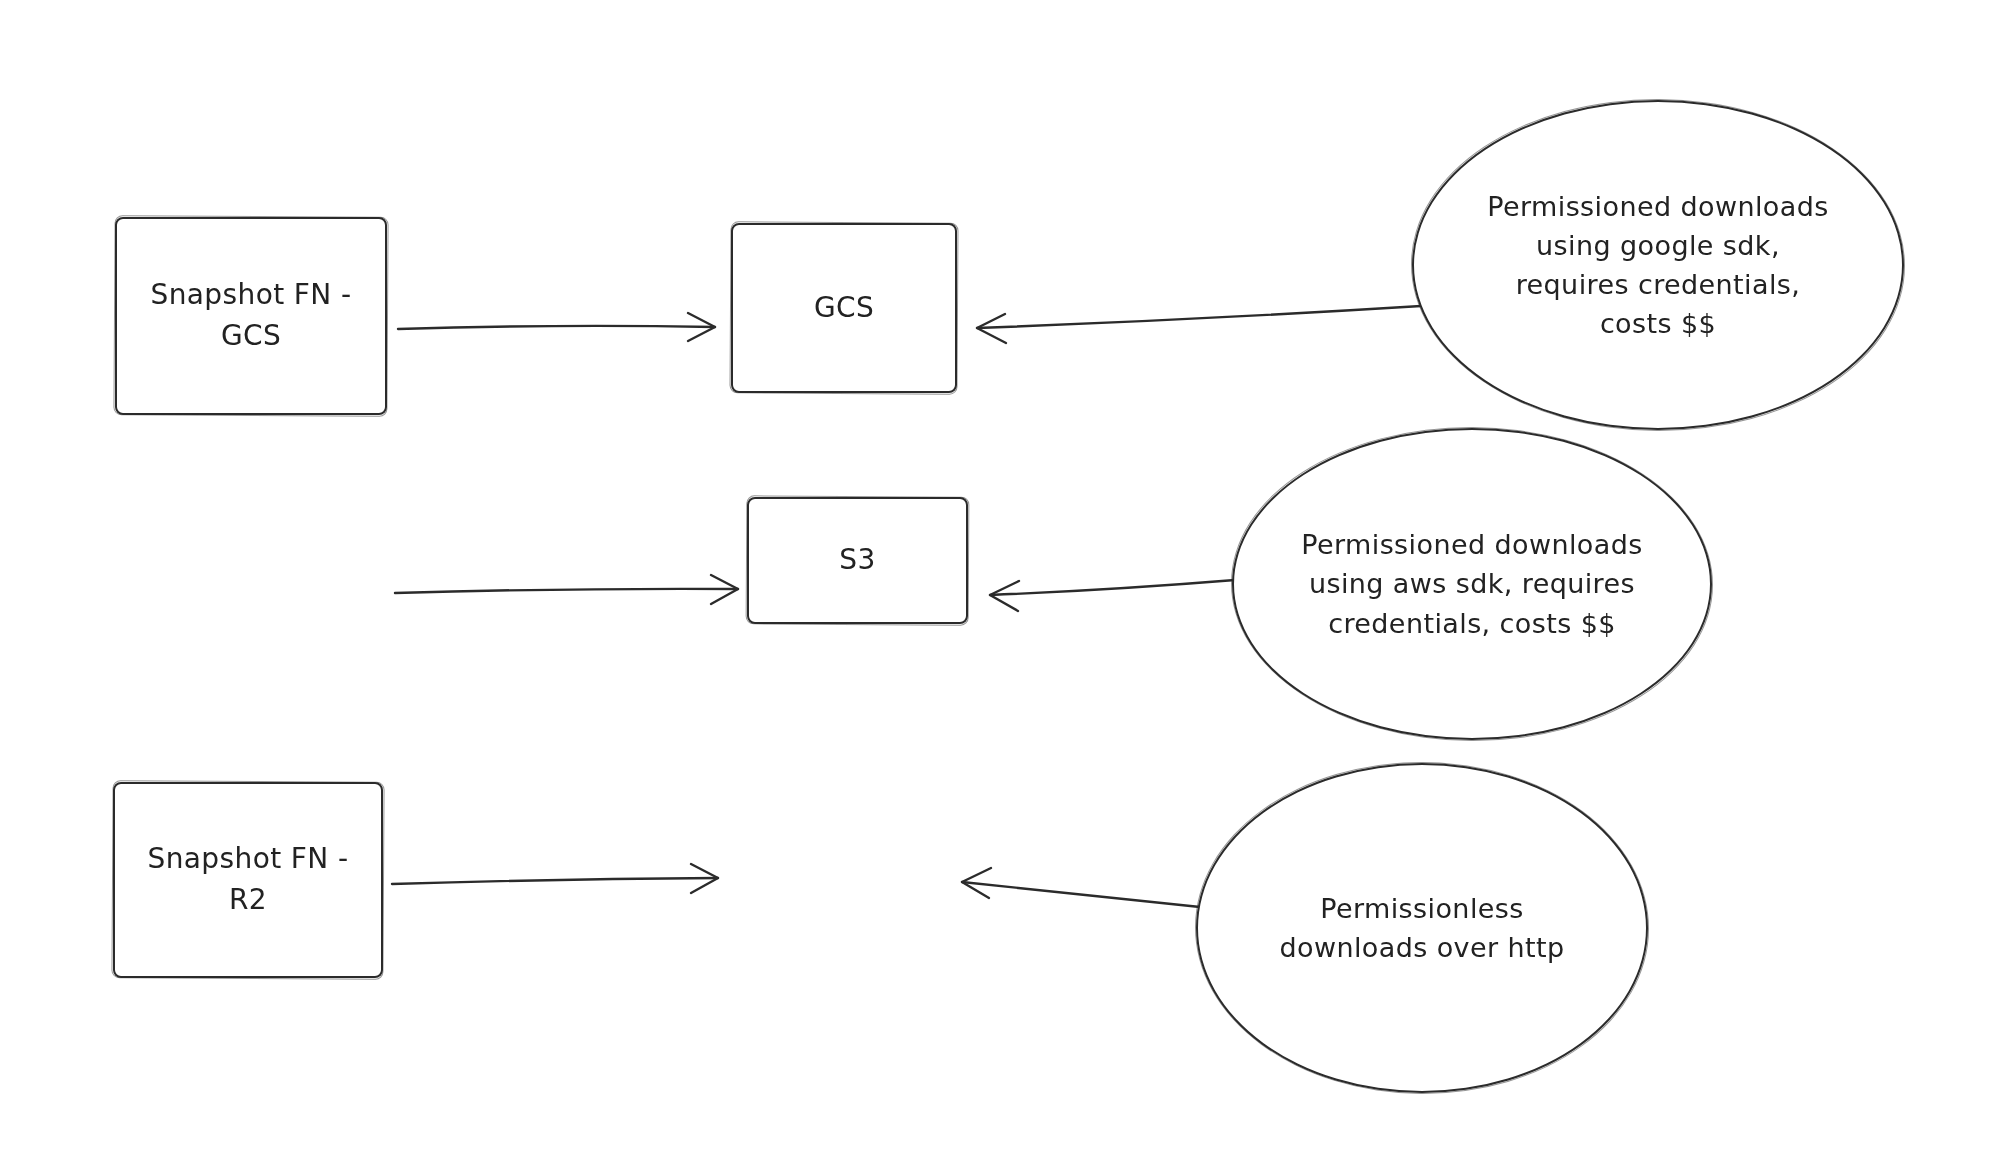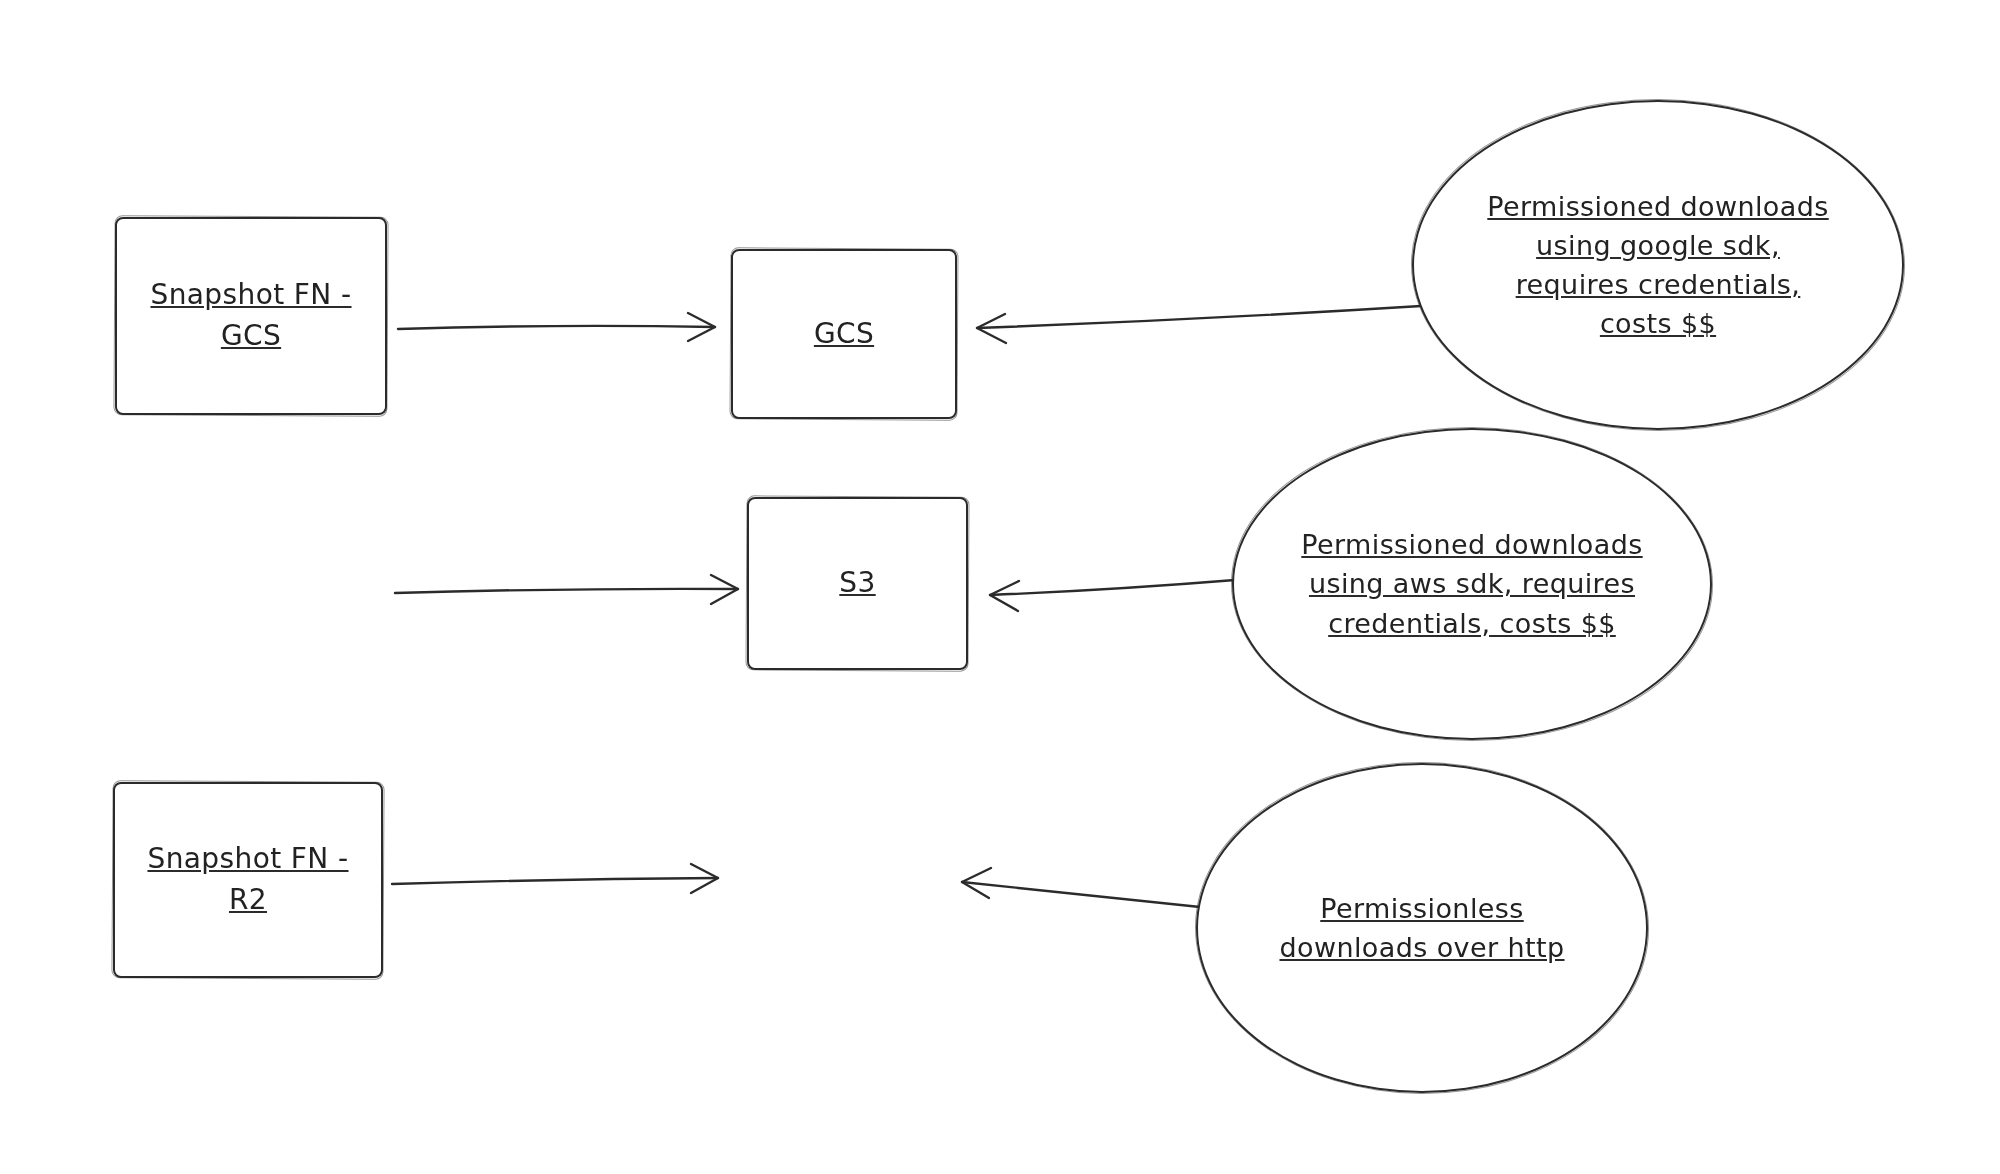--- a/index.html
+++ b/index.html
@@ -22,21 +22,20 @@
     width: 2000px; height: 1174px;
   }
   .shape {
     position: absolute;
     background: #ffffff;
     border: 2.3px solid var(--ink);
     display: flex;
     align-items: center;
     justify-content: center;
     text-align: center;
-    text-decoration: underline;
   }
   
   .shape::before {
     content: "";
     position: absolute;
     inset: -3px;
     border: 1.4px solid rgba(43,43,43,0.5);
     border-radius: inherit;
     transform: rotate(0.35deg);
     pointer-events: none;
@@ -48,25 +47,25 @@
     letter-spacing: 0.4px;
     color: #222;
     white-space: pre-line;
     line-height: 1.45;
     padding: 0 28px;
   }
   .note-label { font-size: 27px; }
 
   
   .src-0 { left: 115px; top: 217px; width: 272px; height: 198px; }
-  .tgt-0 { left: 731px; top: 223px; width: 226px; height: 170px; margin-top: 26px; }
+  .tgt-0 { left: 731px; top: 223px; width: 226px; height: 170px; }
   .ell-0 { left: 1412px; top: 100px; width: 492px; height: 330px; }
 
   .src-1 { left: 113px; top: 499px; width: 272px; height: 194px; }
-  .tgt-1 { left: 747px; top: 497px; width: 221px; height: 173px; }
+  .tgt-1 { left: 747px; top: 497px; width: 221px; height: 127px; }
   .ell-1 { left: 1232px; top: 428px; width: 480px; height: 312px; }
 
   .src-2 { left: 113px; top: 782px; width: 270px; height: 196px; }
   .tgt-2 { left: 731px; top: 785px; width: 222px; height: 173px; }
   .ell-2 { left: 1196px; top: 763px; width: 452px; height: 330px; }
 
   .arrow-layer path {
     stroke: var(--ink);
     stroke-width: 2.4;
     fill: none;

